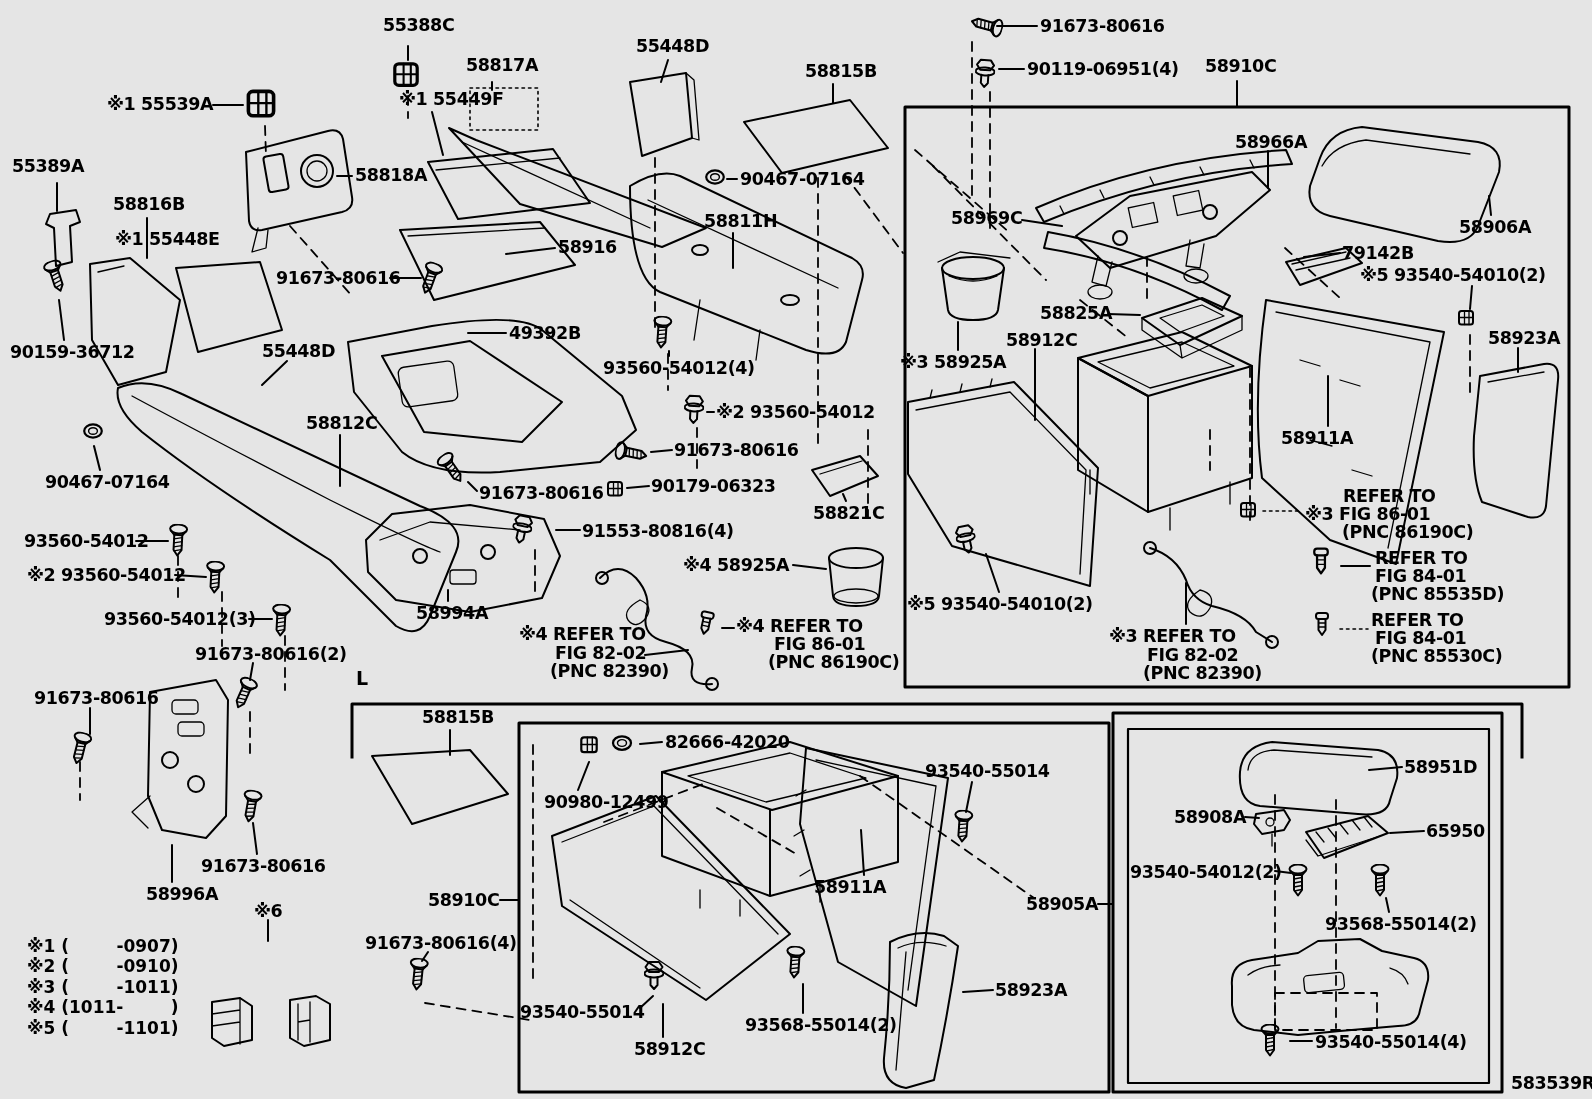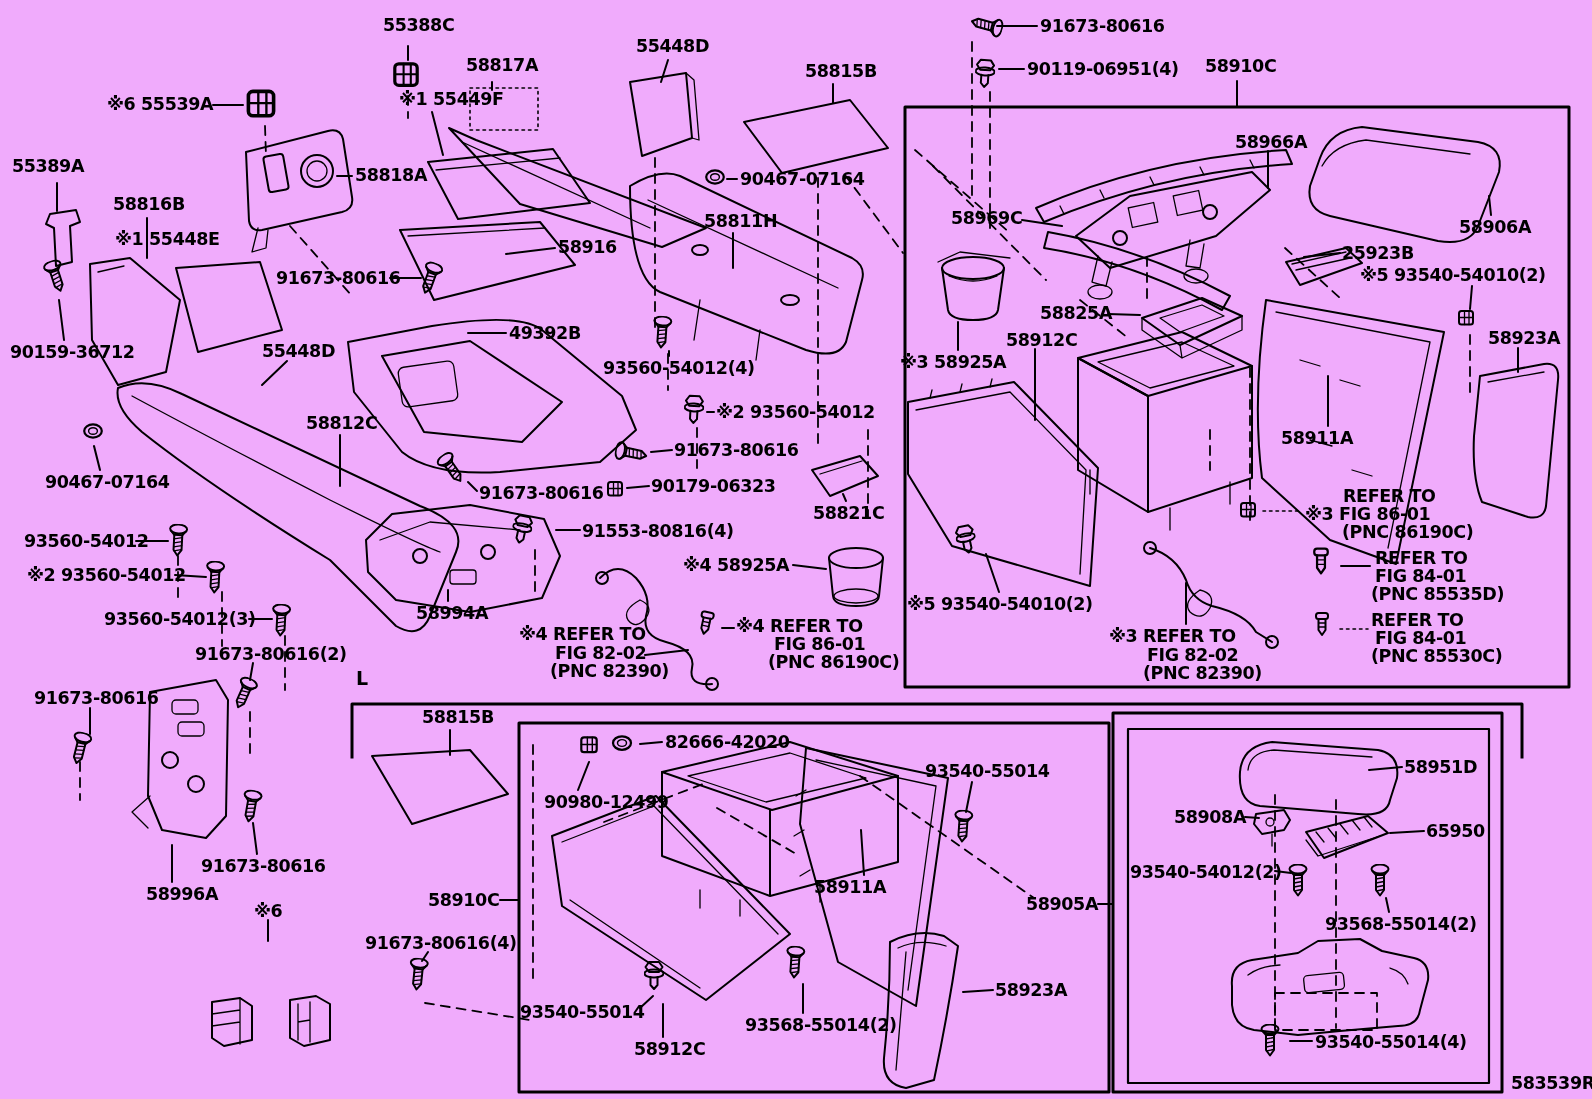--- a/index.html
+++ b/index.html
@@ -1,16 +1,16 @@
 <!DOCTYPE html>
 <html><head>
 <meta charset="utf-8">
 <style>
   html,body{margin:0;padding:0;background:#fff}
-  .stage{position:relative;width:1592px;height:1099px;background:#f0abfc;overflow:hidden;
+  .stage{position:relative;width:1592px;height:1099px;background:#e5e5e5;overflow:hidden;
          font-family:"DejaVu Sans",sans-serif;color:#000}
   .art{position:absolute;left:0;top:0}
   .art path,.art rect,.art circle,.art ellipse,.art line,.art polyline
     {stroke:#000;fill:none;stroke-width:2;stroke-linecap:round;stroke-linejoin:round}
   .art .thin{stroke-width:1.3}
   .art .bx{stroke-width:3;stroke-linecap:square}
   .art .bx2{stroke-width:2.2;stroke-linecap:square}
   .art .ld{stroke-width:1.6}
   .art .dash{stroke-dasharray:9 7;stroke-width:1.8}
   .art .dot{stroke-dasharray:2.5 4;stroke-width:1.6}
@@ -414,21 +414,21 @@
     <use href="#clipS" width="22" height="22" x="578" y="734"></use>
     <use href="#grom" width="24" height="18" x="610" y="734"></use>
     <use href="#clipS" width="32" height="34" x="390" y="58"></use>
     <use href="#clipS" width="38" height="36" x="242" y="86"></use>
   </g>
 </svg>
 
 <div class="lbl" style="left:383px;top:16px">55388C</div>
 <div class="lbl" style="left:466px;top:56px">58817A</div>
 <div class="lbl" style="left:399px;top:90px">※1 55449F</div>
-<div class="lbl" style="left:107px;top:95px">※6 55539A</div>
+<div class="lbl" style="left:107px;top:95px">※1 55539A</div>
 <div class="lbl" style="left:12px;top:157px">55389A</div>
 <div class="lbl" style="left:113px;top:195px">58816B</div>
 <div class="lbl" style="left:115px;top:230px">※1 55448E</div>
 <div class="lbl" style="left:355px;top:166px">58818A</div>
 <div class="lbl" style="left:636px;top:37px">55448D</div>
 <div class="lbl" style="left:805px;top:62px">58815B</div>
 <div class="lbl" style="left:1040px;top:17px">91673-80616</div>
 <div class="lbl" style="left:1027px;top:60px">90119-06951(4)</div>
 <div class="lbl" style="left:1205px;top:57px">58910C</div>
 <div class="lbl" style="left:740px;top:170px">90467-07164</div>
@@ -479,36 +479,43 @@
 <div class="lbl" style="left:1404px;top:758px">58951D</div>
 <div class="lbl" style="left:1174px;top:808px">58908A</div>
 <div class="lbl" style="left:1426px;top:822px">65950</div>
 <div class="lbl" style="left:1130px;top:863px">93540-54012(2)</div>
 <div class="lbl" style="left:1325px;top:915px">93568-55014(2)</div>
 <div class="lbl" style="left:1315px;top:1033px">93540-55014(4)</div>
 <div class="lbl" style="left:1511px;top:1074px">583539R</div>
 <div class="lbl" style="left:1235px;top:133px">58966A</div>
 <div class="lbl" style="left:951px;top:209px">58969C</div>
 <div class="lbl" style="left:1459px;top:218px">58906A</div>
-<div class="lbl" style="left:1342px;top:244px">25923B</div>
+<div class="lbl" style="left:1342px;top:244px">79142B</div>
 <div class="lbl" style="left:1360px;top:266px">※5 93540-54010(2)</div>
 <div class="lbl" style="left:1040px;top:304px">58825A</div>
 <div class="lbl" style="left:1006px;top:331px">58912C</div>
 <div class="lbl" style="left:900px;top:353px">※3 58925A</div>
 <div class="lbl" style="left:1488px;top:329px">58923A</div>
 <div class="lbl" style="left:1281px;top:429px">58911A</div>
 <div class="lbl" style="left:1343px;top:487px">REFER TO</div>
 <div class="lbl" style="left:1305px;top:505px">※3 FIG 86-01</div>
 <div class="lbl" style="left:1342px;top:523px">(PNC 86190C)</div>
 <div class="lbl" style="left:1375px;top:549px">REFER TO</div>
 <div class="lbl" style="left:1375px;top:567px">FIG 84-01</div>
 <div class="lbl" style="left:1371px;top:585px">(PNC 85535D)</div>
 <div class="lbl" style="left:1371px;top:611px">REFER TO</div>
 <div class="lbl" style="left:1375px;top:629px">FIG 84-01</div>
 <div class="lbl" style="left:1371px;top:647px">(PNC 85530C)</div>
 <div class="lbl" style="left:907px;top:595px">※5 93540-54010(2)</div>
 <div class="lbl" style="left:1109px;top:627px">※3 REFER TO</div>
 <div class="lbl" style="left:1147px;top:646px">FIG 82-02</div>
 <div class="lbl" style="left:1143px;top:664px">(PNC 82390)</div>
 
-
-
+<div class="legend">
+  <div class="row">※1 (        -0907)</div>
+  <div class="row">※2 (        -0910)</div>
+  <div class="row">※3 (        -1011)</div>
+  <div class="row">※4 (1011-        )</div>
+  <div class="row">※5 (        -1101)</div>
 </div>
 
+
+</div>
+
 </body></html>

